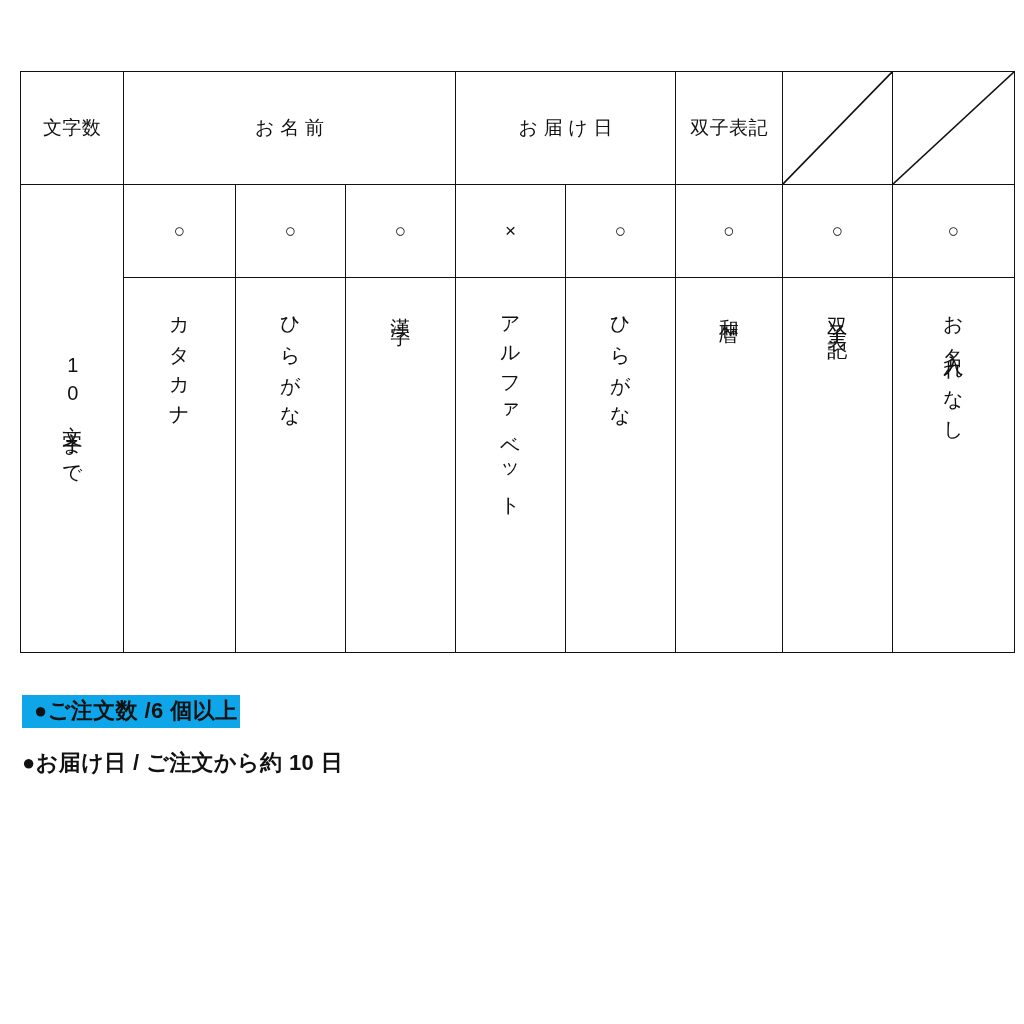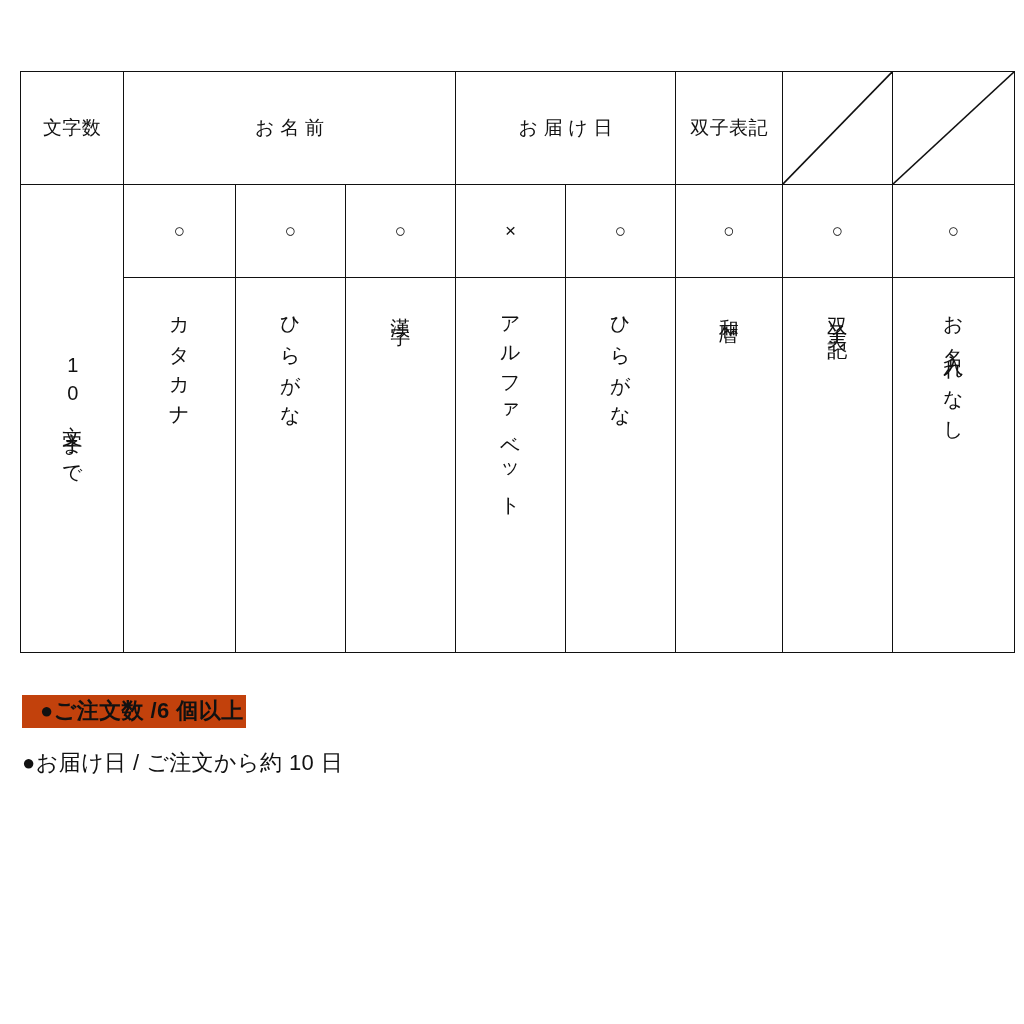--- a/index.html
+++ b/index.html
@@ -119,26 +119,26 @@
     width: 960px;
   }
   .note-line {
     font-size: 22px;
     line-height: 1.0;
     margin: 0 0 30px 0;
     white-space: nowrap;
     letter-spacing: 0.02em;
   }
   .hl {
-    background: #c2410c;
-    padding: 3px 2px 5px 18px;
+    background: #0ea5e9;
+    padding: 3px 2px 5px 12px;
     font-weight: 700;
   }
   .note-line.plain {
-    font-weight: 400;
+    font-weight: 700;
   }
 </style>
 </head>
 <body>
 
 <div class="table-wrap">
   <table class="spec">
     <colgroup>
       <col style="width:103px">
       <col style="width:112px">

